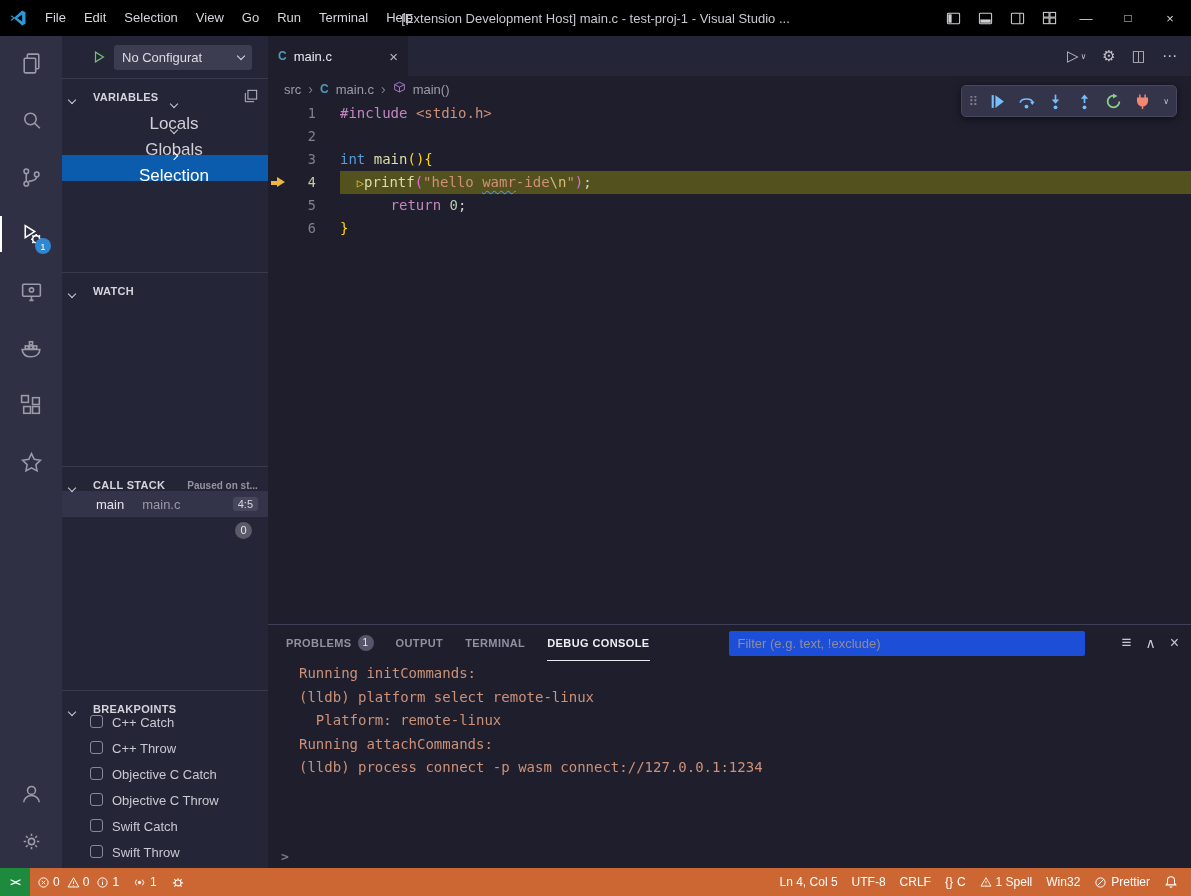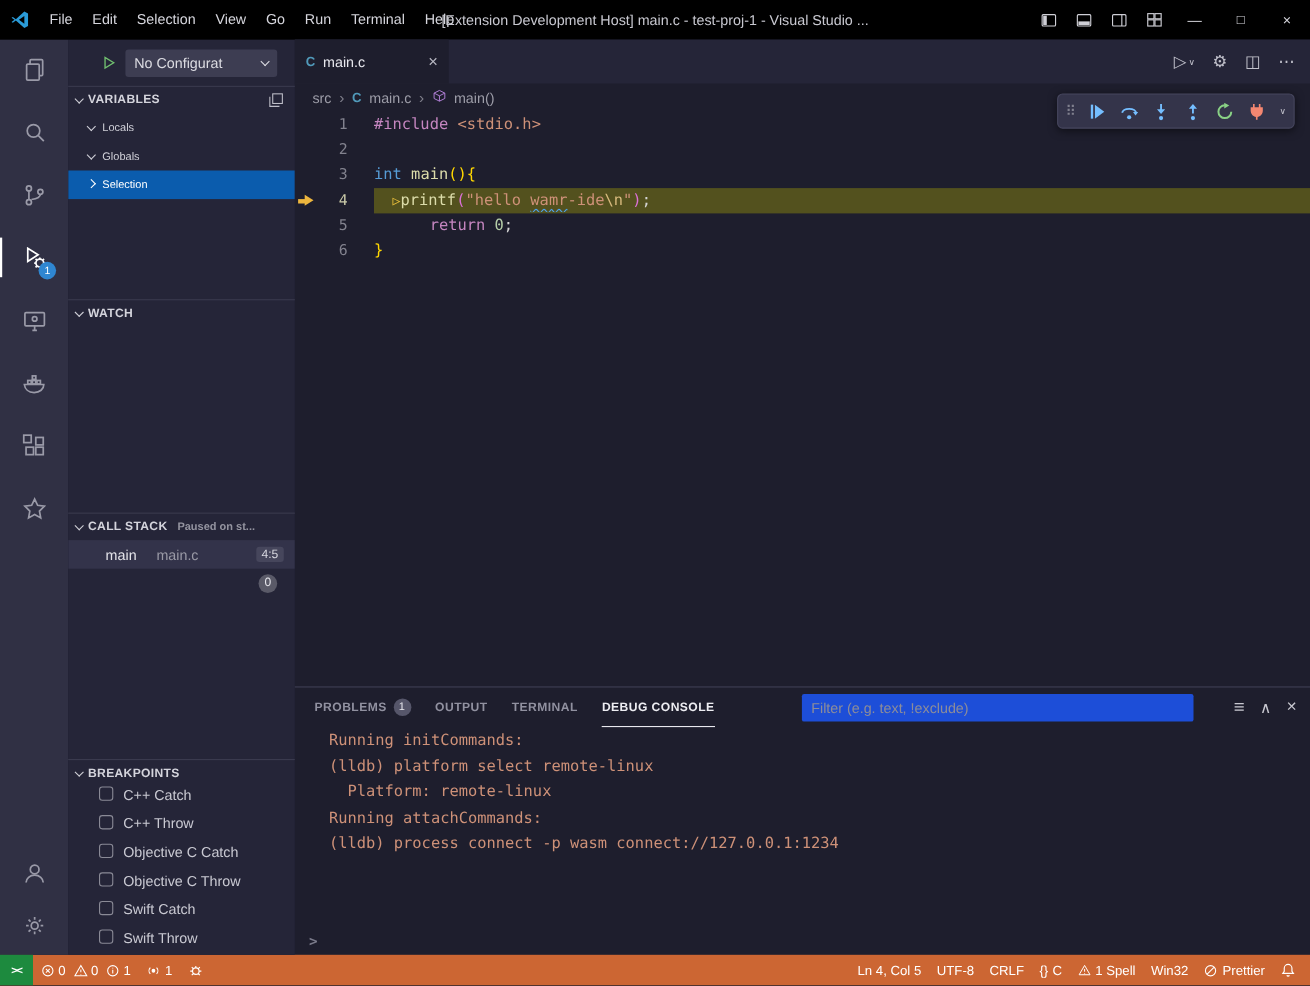--- a/index.html
+++ b/index.html
@@ -36,25 +36,25 @@
   .sidebar { width:206px; background:#252538; flex:none; display:flex; flex-direction:column; color:#cfcfd6; }
   .side-toolbar { height:42px; display:flex; align-items:center; padding-left:30px; flex:none; }
   .config-dropdown { margin-left:8px; width:138px; height:25px; background:#3d3d52; border-radius:3px;
     display:flex; align-items:center; justify-content:space-between; padding:0 8px; font-size:13px; color:#dcdce2; }
   .chev { width:6px; height:6px; border-right:1.4px solid currentColor; border-bottom:1.4px solid currentColor;
     display:inline-block; transform:rotate(45deg); margin-top:-2px; flex:none; }
   .chev.right { transform:rotate(-45deg); }
   .pane { border-top:1px solid #3a3a4e; overflow:hidden; }
   .pane-vars { height:194px; } .pane-watch { height:194px; } .pane-callstack { height:224px; }
   .pane-breakpoints { flex:1; }
-  .pane-header { height:24px; display:flex; align-items:center; gap:5px; padding-left:7px; }
+  .pane-header { height:24px; display:flex; align-items:flex-end; gap:18px; padding-left:7px; }
   .pane-title { font-size:11px; font-weight:bold; letter-spacing:.3px; color:#d4d4dc; }
   .pane-status { font-size:10px; font-weight:bold; color:#9494a0; margin-left:4px; white-space:nowrap; }
   .pane-action { margin-left:auto; margin-right:10px; display:flex; }
-  .tree-row { height:26px; display:flex; align-items:center; gap:7px; padding-left:18px; font-size:10px; color:#d0d0d8; }
+  .tree-row { height:26px; display:flex; align-items:center; gap:7px; padding-left:18px; font-size:17px; color:#d0d0d8;flex-direction:column; }
   .tree-row.selected { background:var(--selection-blue,#0b5cad); color:#ffffff; }
   .frame-row { height:26px; display:flex; align-items:center; padding-left:34px; background:#33334a; font-size:13px; }
   .frame-name { color:#e4e4ea; }
   .frame-file { color:#9a9aa6; margin-left:18px; }
   .frame-pos { margin-left:auto; margin-right:10px; background:#46465c; color:#d8d8e0; font-size:11px; border-radius:3px; padding:1px 5px; }
   .badge-row { height:26px; display:flex; align-items:center; justify-content:flex-end; padding-right:16px; }
   .circle-badge { width:17px; height:17px; border-radius:50%; background:#5a5a68; color:#e6e6ec; font-size:11px;
     display:flex; align-items:center; justify-content:center; }
   .bp-row { height:26px; display:flex; gap:9px; padding-left:28px; font-size:13px; color:#c9c9d2; }
   .cb { width:13px; height:13px; border:1px solid #8a8a96; border-radius:3px; background:#252538; flex:none; }

